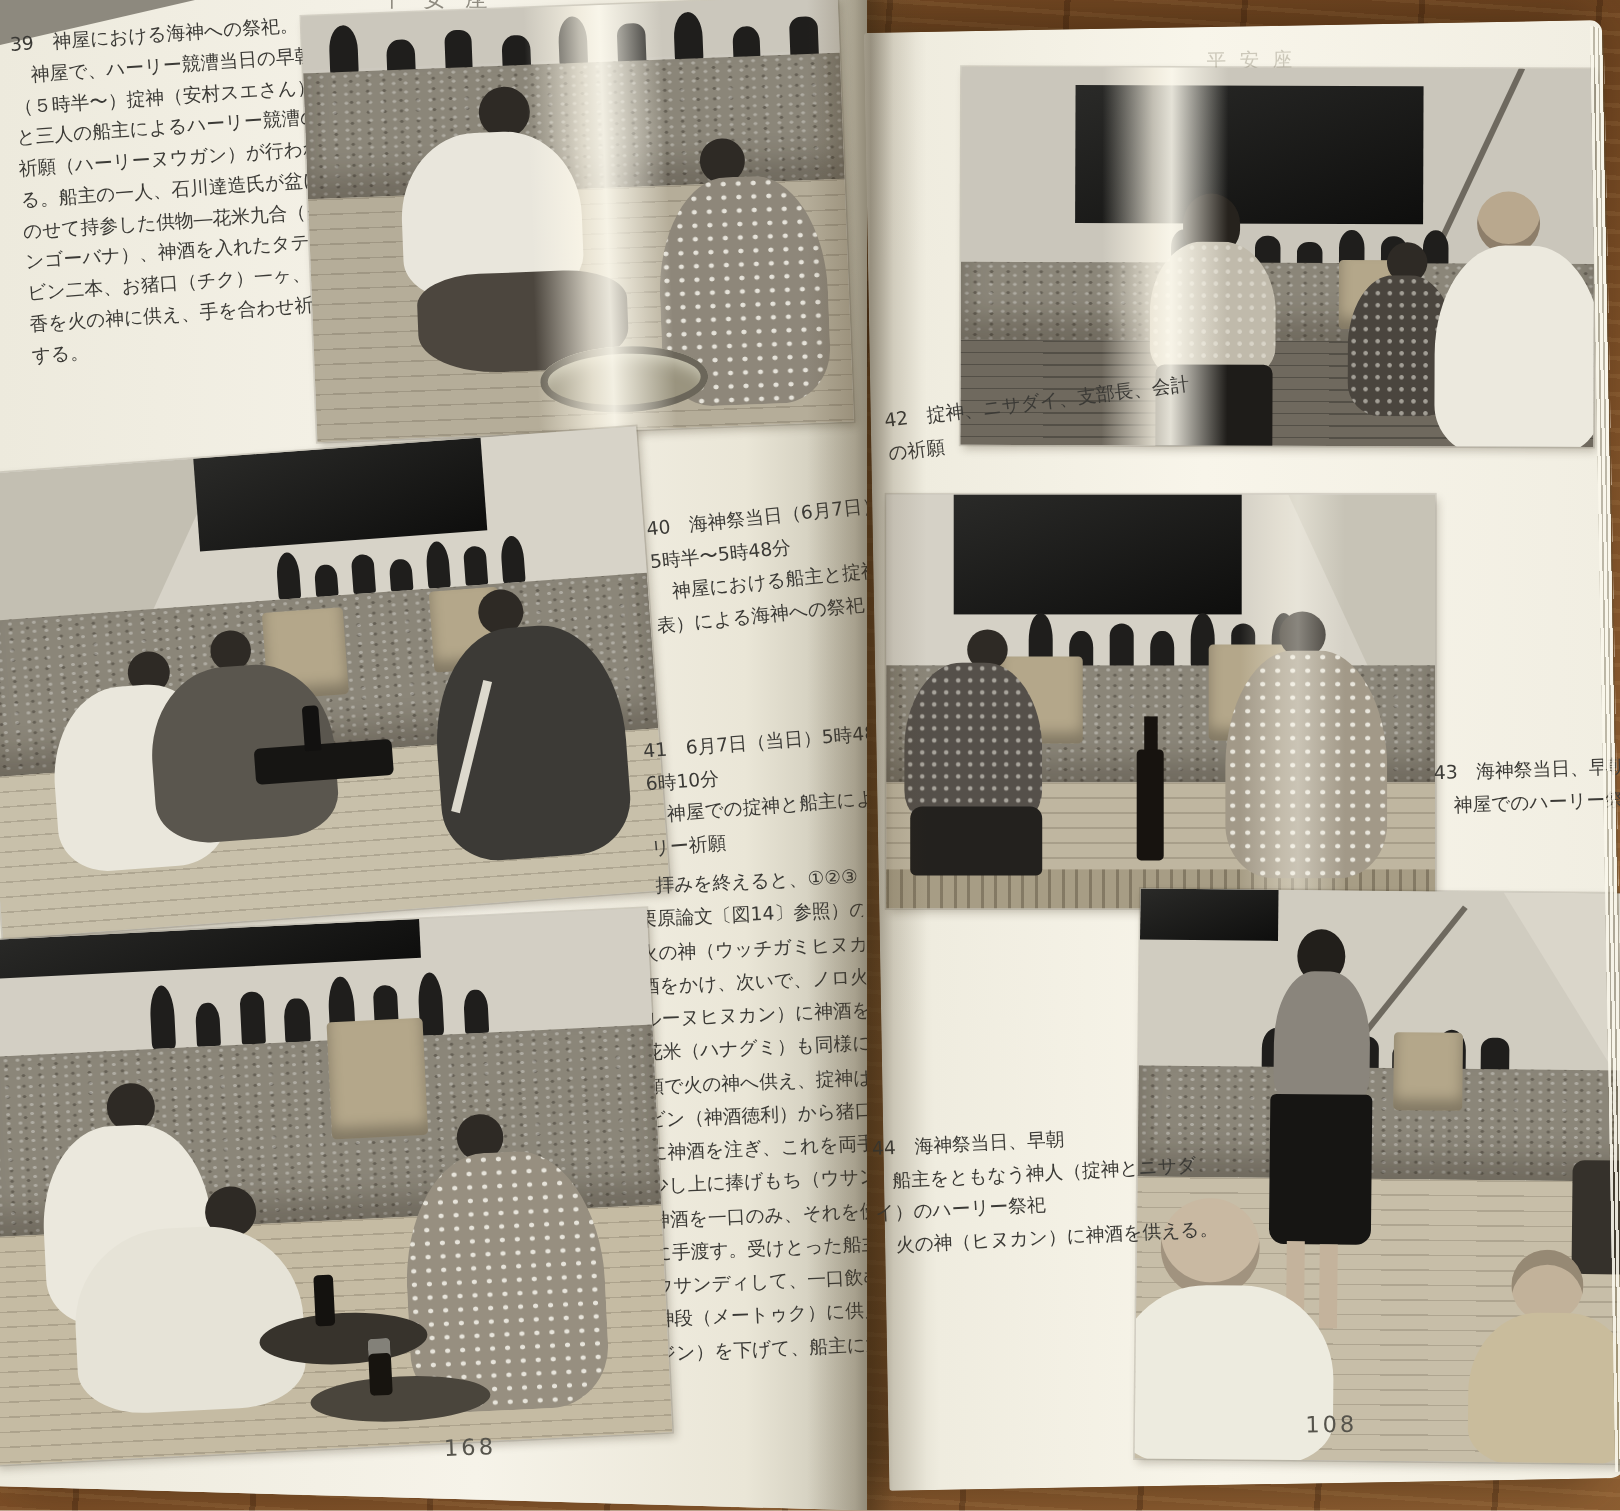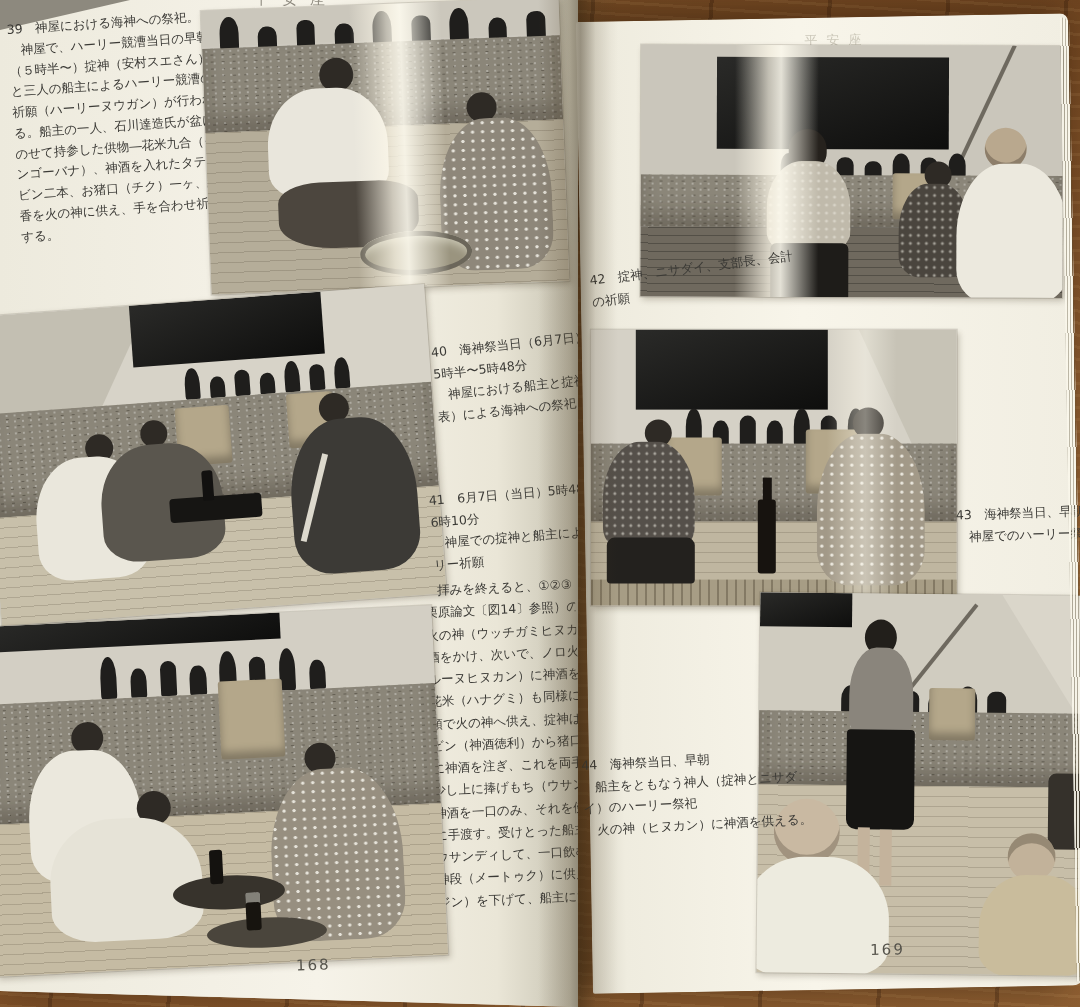--- a/index.html
+++ b/index.html
@@ -291,16 +291,16 @@
     <div class="bod" style="left:222px;top:280px;width:112px;height:102px;background:#c9bc9c;"></div>
   </div>
 
   <div class="cap jp" style="left:-8px;top:733px;width:238px;transform:rotate(-2deg);transform-origin:left top;">
       <div>44　海神祭当日、早朝</div>
       <div>　船主をともなう神人（掟神とニサダ</div>
       <div>イ）のハーリー祭祀</div>
       <div>　火の神（ヒヌカン）に神酒を供える。</div>
     </div>
 
-  <div class="pnum jp" style="left:278px;top:924px;">169</div>
+  <div class="pnum jp" style="left:278px;top:924px;">108</div>
 </div>
 
 <div class="gutter"></div>
 
 </body></html>

